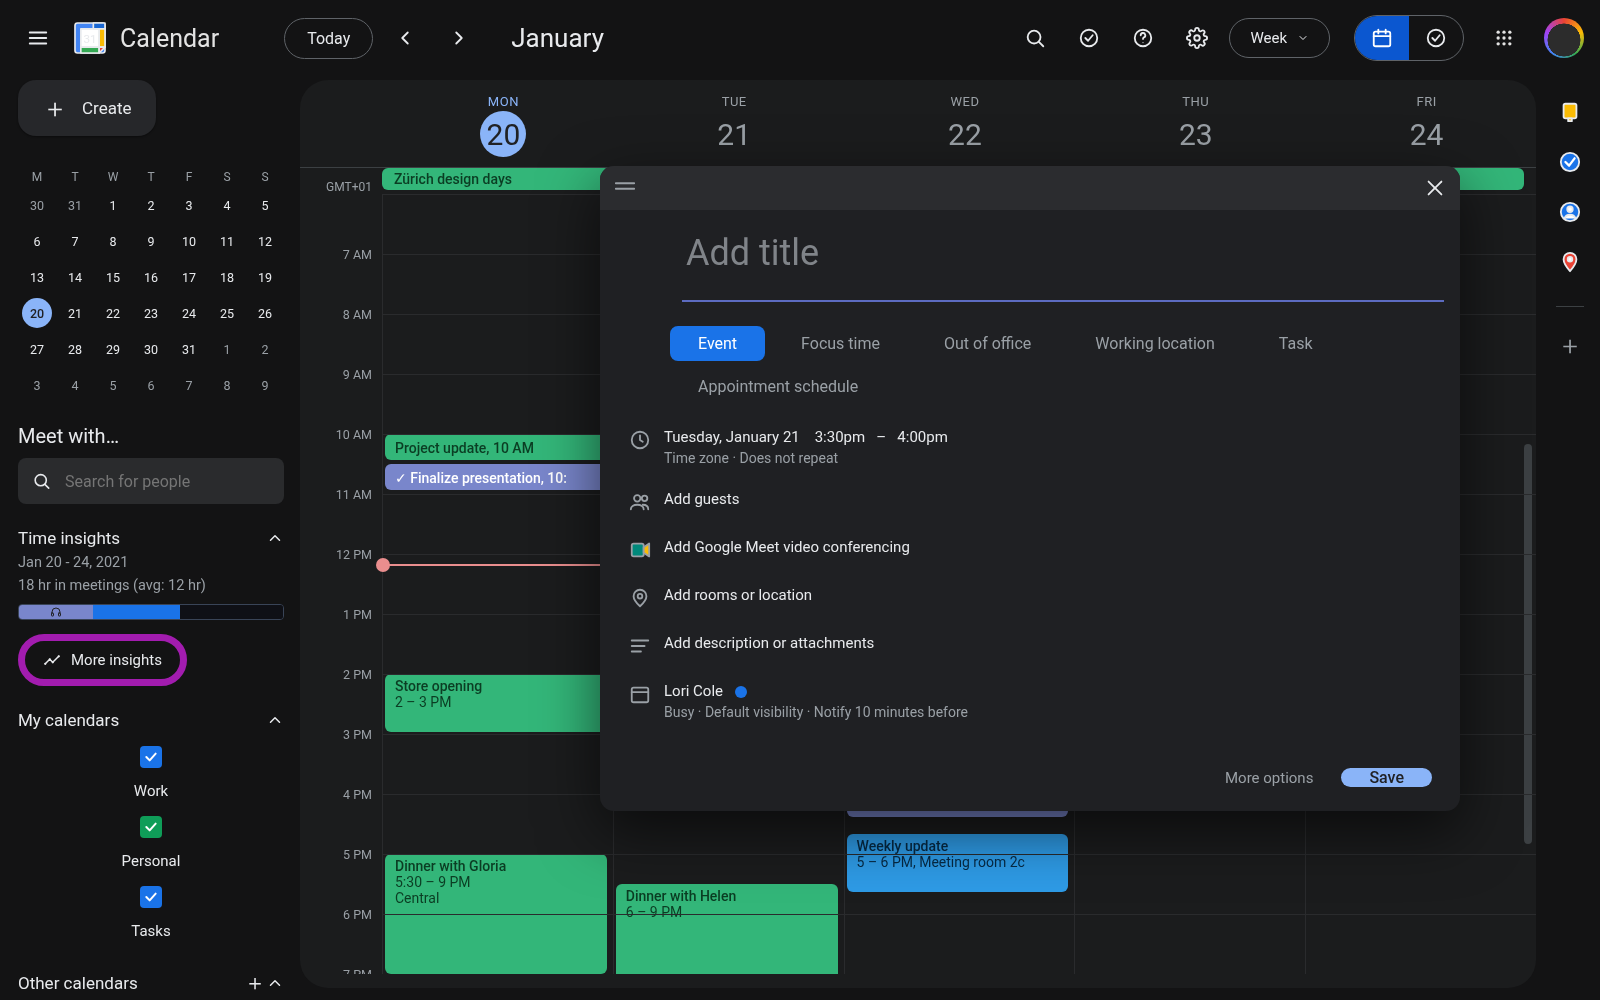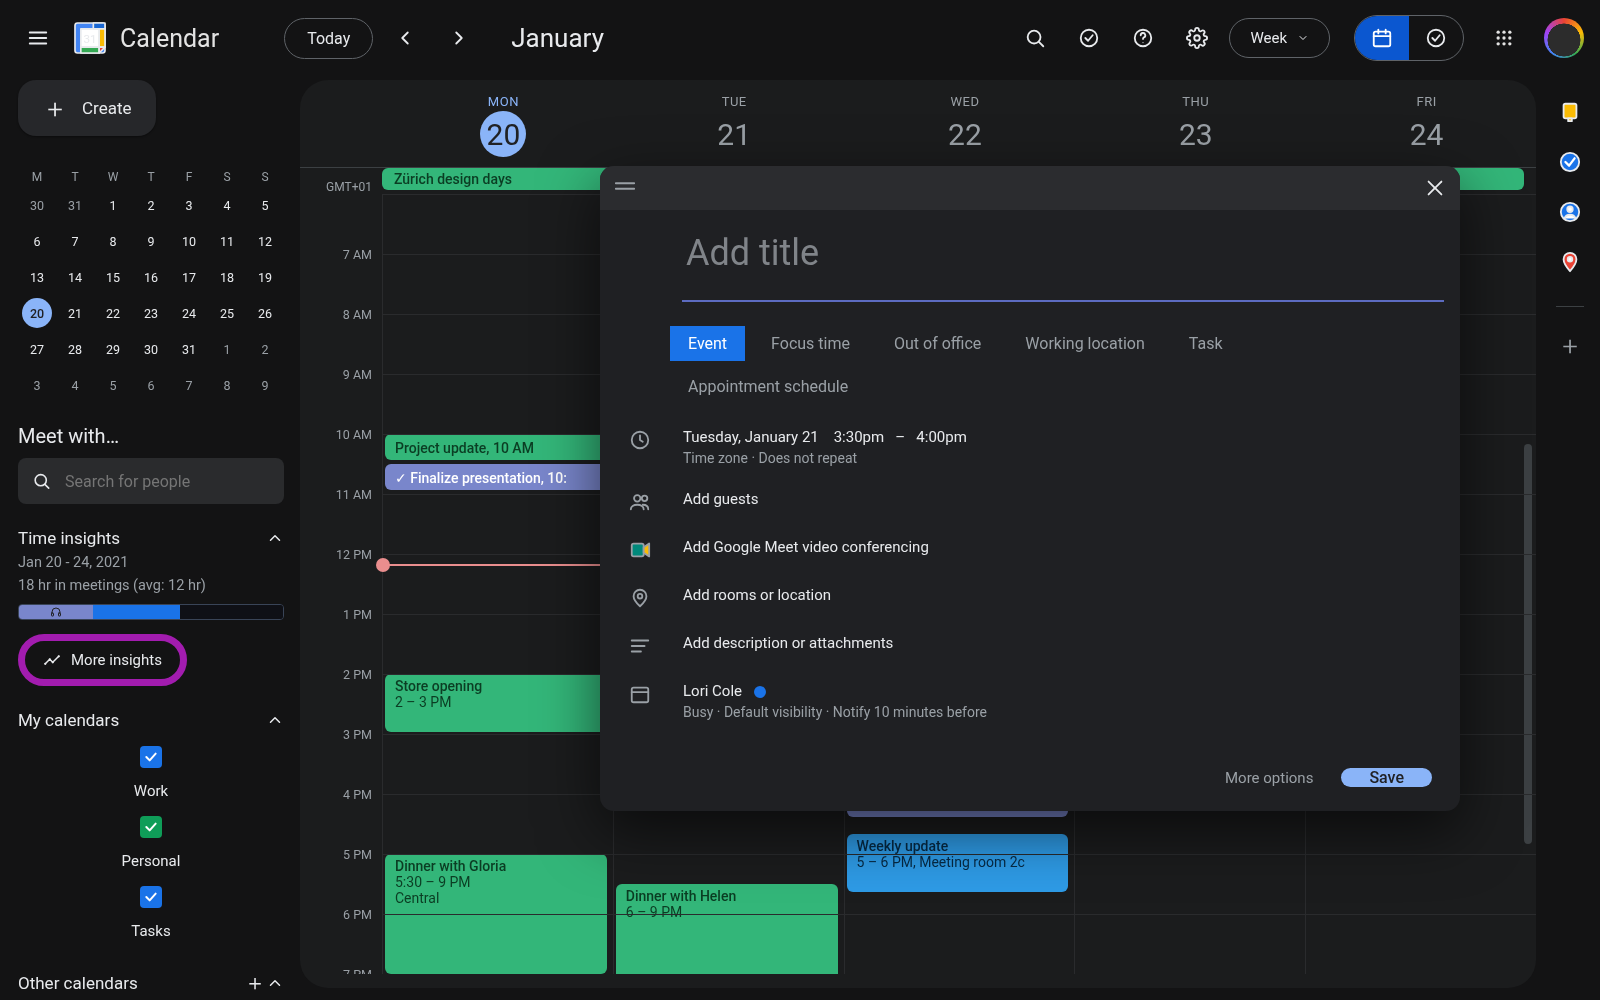--- a/index.html
+++ b/index.html
@@ -116,23 +116,23 @@
   
   #popup{position:absolute;left:300px;top:86px;width:860px; background:#1f2023;border-radius:14px;box-shadow:0 20px 60px rgba(0,0,0,.6);overflow:hidden;}
   #popup-bar{height:44px;background:#2b2c2f;display:flex;align-items:center;padding:0 14px;}
   #popup-bar .drag{flex:0 0 auto;color:var(--text2);}
   #popup-bar .sp{flex:1;}
   #popup-bar .close{cursor:pointer;color:var(--text);}
   #popup-body{padding:6px 28px 24px 28px;}
   #title-input{border:none;border-bottom:2px solid #5c6bc0;background:transparent;width:100%;font-size:36px;color:var(--text);padding:16px 4px 26px 4px;outline:none;margin-left:54px;width:calc(100% - 42px);}
   #title-input::placeholder{color:#808489;}
   #tabs{display:flex;gap:8px;margin:24px 0 12px 42px;flex-wrap:wrap;}
-  .tab{padding:8px 18px;border-radius:0;color:var(--text2);cursor:pointer;font-size:16px;white-space:nowrap;text-align:center;}
+  .tab{padding:8px 28px;border-radius:8px;color:var(--text2);cursor:pointer;font-size:16px;white-space:nowrap;text-align:center;}
   .tab.active{background:#1a73e8;color:#fff;}
-  .prow{display:flex;align-items:flex-start;gap:31px;padding:12px 0;}
+  .prow{display:flex;align-items:flex-start;gap:12px;padding:12px 0;}
   .prow .pi{width:24px;height:24px;color:var(--text2);display:flex;align-items:center;justify-content:center;flex:0 0 24px;}
   .prow .pc{flex:1;}
   .sub{color:var(--text2);font-size:14px;margin-top:4px;}
   #popup-foot{display:flex;justify-content:flex-end;align-items:center;gap:28px;padding:12px 28px 24px;}
   #more-opt{color:var(--text2);cursor:pointer;}
   #save-btn{background:var(--accent);color:#202124;border-radius:999px;padding:0 28px;font-size:16px;font-weight:500;cursor:pointer;}
 
   .icon-svg{width:22px;height:22px;display:block;}
   svg{stroke:currentColor;fill:none;stroke-width:2;stroke-linecap:round;stroke-linejoin:round;}
   .fill{fill:currentColor;stroke:none;}

